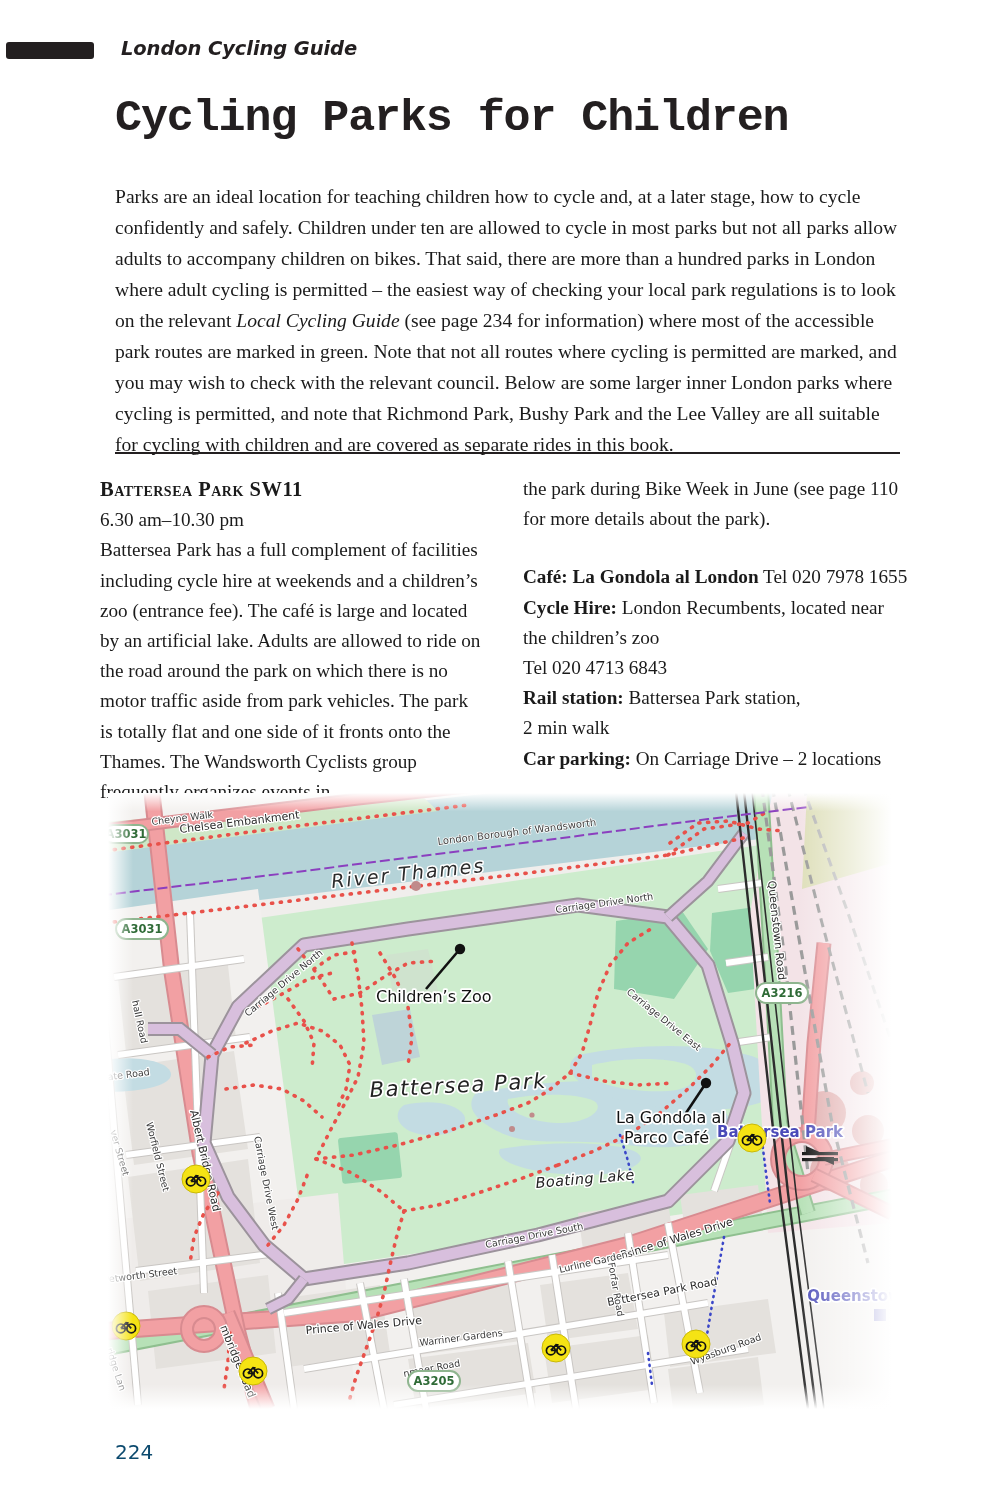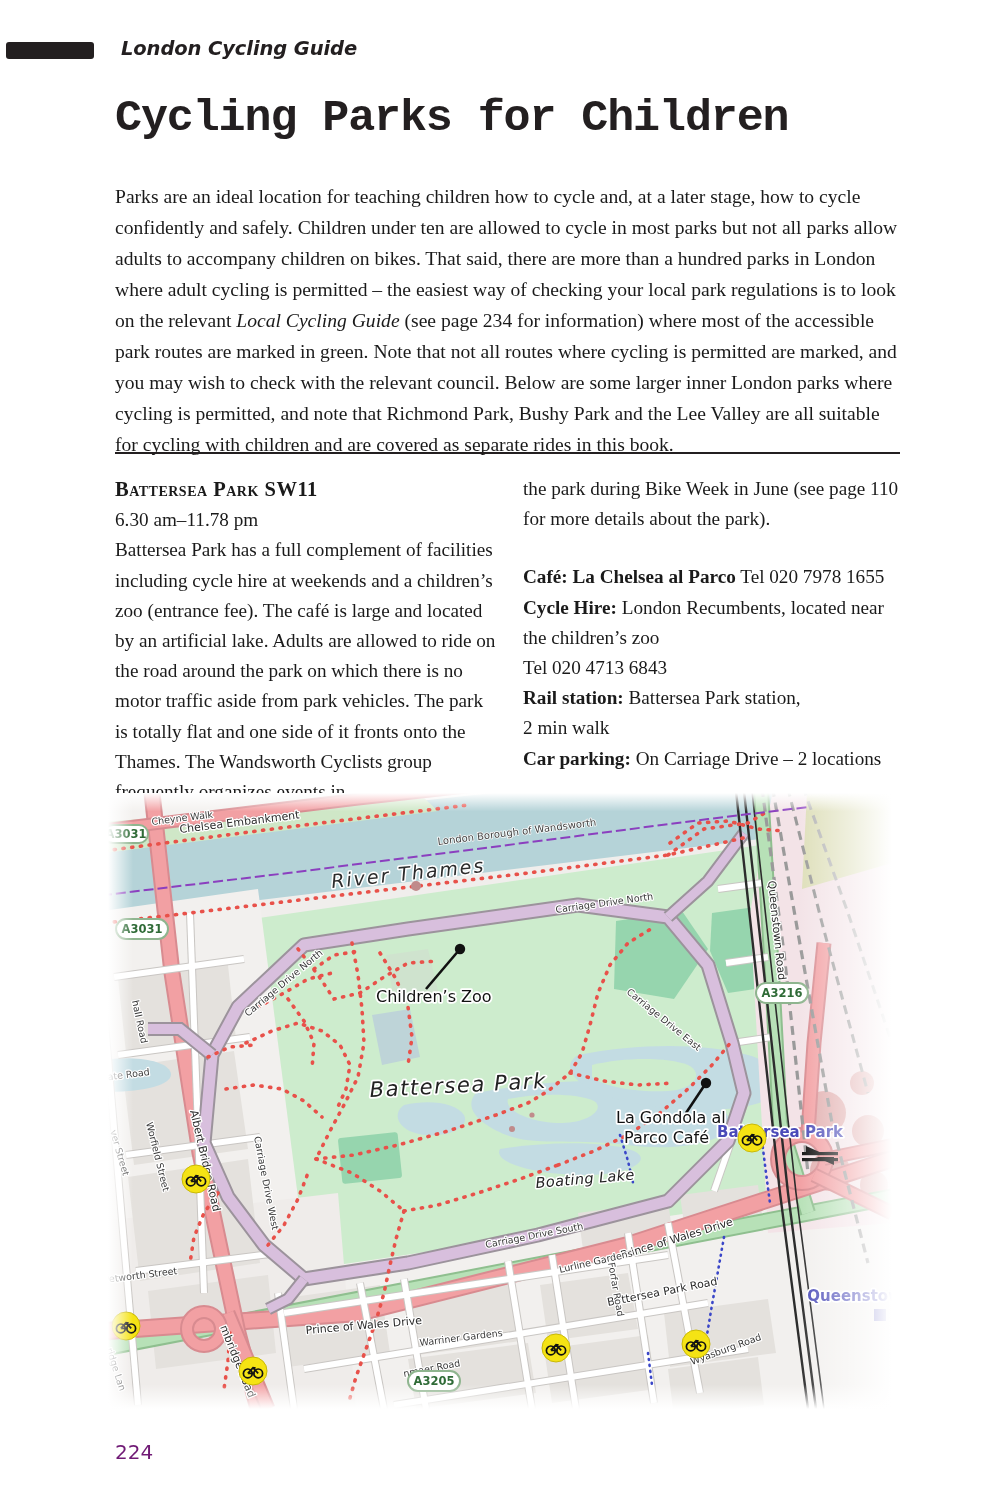--- a/index.html
+++ b/index.html
@@ -43,32 +43,32 @@
   }
   .intro i{font-style:italic;}
 
   .rule{
     position:absolute;left:115px;top:452px;width:785px;height:2px;
     background:#231f20;
   }
 
   
   .col{position:absolute;top:474px;font-size:19.2px;line-height:30.2px;color:#1a1a1a;}
-  .col-left{left:115px;width:385px;font-family:Liberation Serif, serif;}
+  .col-left{left:100px;width:385px;font-family:Liberation Serif, serif;}
   .col-right{left:523px;width:385px;}
   .sc{
     font-variant:small-caps;font-weight:700;letter-spacing:.5px;font-size:20.5px;
   }
   .b{font-weight:700;}
   .gap{display:block;height:28px;}
 
   
   .folio{
     position:absolute;left:115px;top:1440px;
-    font-size:20px;color:#701a75;
+    font-size:20px;color:#0c4a6e;
     font-family:"DejaVu Sans",sans-serif;
   }
 
   
   .mapwrap{
     position:absolute;left:108px;top:793px;width:784px;height:616px;
     overflow:hidden;
   }
   .map{
     position:absolute;left:0;top:0;width:784px;height:616px;
@@ -104,28 +104,28 @@
   </div>
 
   <div class="h1">Cycling Parks for Children</div>
 
   <div class="intro"><span>Parks are an ideal location for teaching children how to cycle and, at a later stage, how to cycle confidently and safely. Children under ten are allowed to cycle in most parks but not all parks allow adults to accompany children on bikes. That said, there are more than a hundred parks in London where adult cycling is permitted – the easiest way of checking your local park regulations is to look on the relevant </span><i>Local Cycling Guide</i><span> (see page 234 for information) where most of the accessible park routes are marked in green. Note that not all routes where cycling is permitted are marked, and you may wish to check with the relevant council. Below are some larger inner London parks where cycling is permitted, and note that Richmond Park, Bushy Park and the Lee Valley are all suitable for cycling with children and are covered as separate rides in this book.</span></div>
 
   <div class="rule"></div>
 
   <div class="col col-left">
     <span class="sc">Battersea Park  SW11</span><br>
-    <span>6.30 am–11.78 pm</span><br>
+    <span>6.30 am–10.30 pm</span><br>
     <span>Battersea Park has a full complement of facilities including cycle hire at weekends and a children’s zoo (entrance fee). The café is large and located by an artificial lake. Adults are allowed to ride on the road around the park on which there is no motor traffic aside from park vehicles. The park is totally flat and one side of it fronts onto the Thames. The Wandsworth Cyclists group frequently organizes events in</span>
   </div>
 
   <div class="col col-right">
     <span>the park during Bike Week in June (see page 110 for more details about the park).</span>
     <span class="gap"></span>
-    <span class="b">Café: La Chelsea al Parco</span><span> Tel 020 7978 1655</span><br>
+    <span class="b">Café: La Gondola al London</span><span> Tel 020 7978 1655</span><br>
     <span class="b">Cycle Hire:</span><span> London Recumbents, located near the children’s zoo</span><br>
     <span>Tel 020 4713 6843</span><br>
     <span class="b">Rail station:</span><span> Battersea Park station,</span><br>
     <span>2 min walk</span><br>
     <span class="b">Car parking:</span><span> On Carriage Drive – 2 locations</span>
   </div>
 
   <div class="mapwrap">
     <div class="map">
       <svg width="784" height="616" viewBox="0 0 784 616" xmlns="http://www.w3.org/2000/svg">

